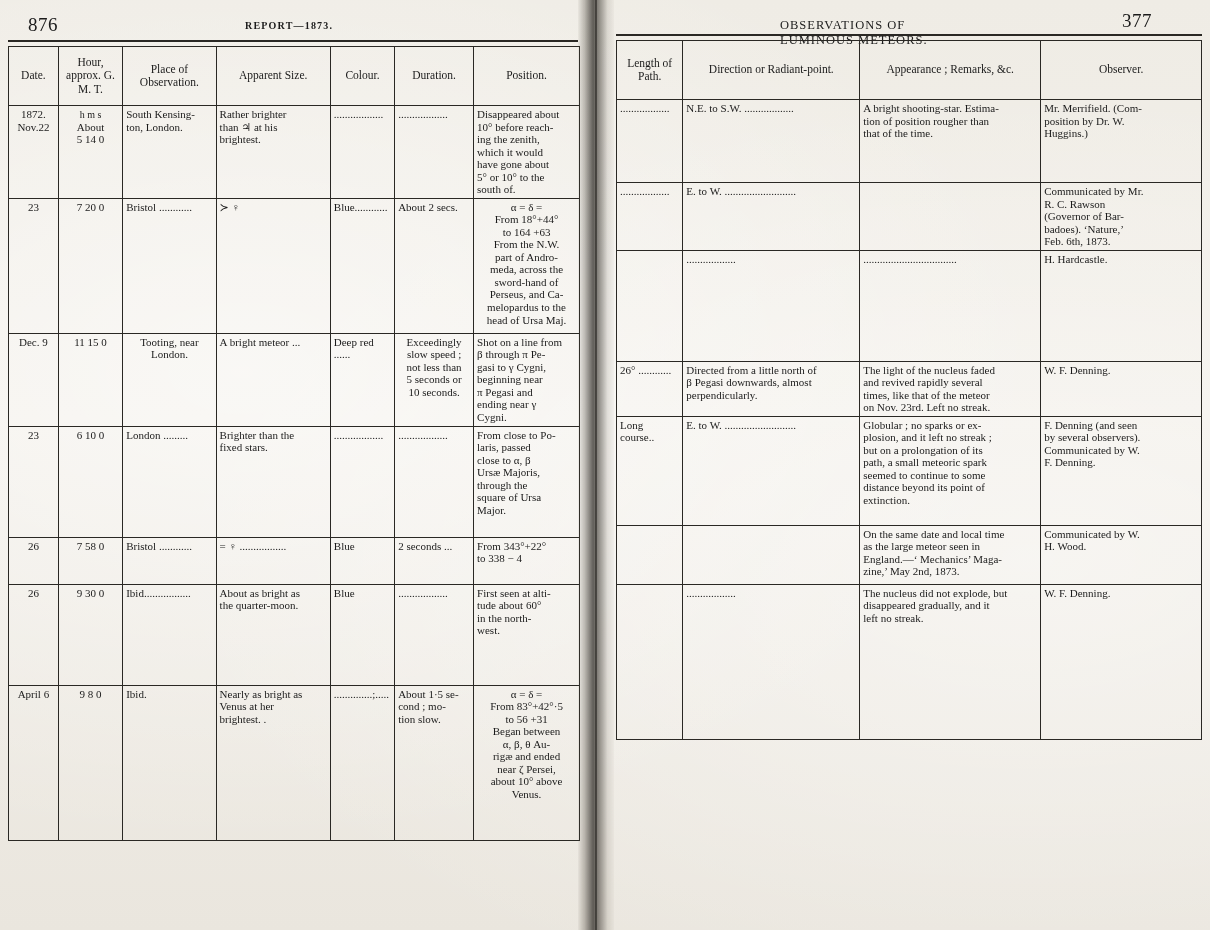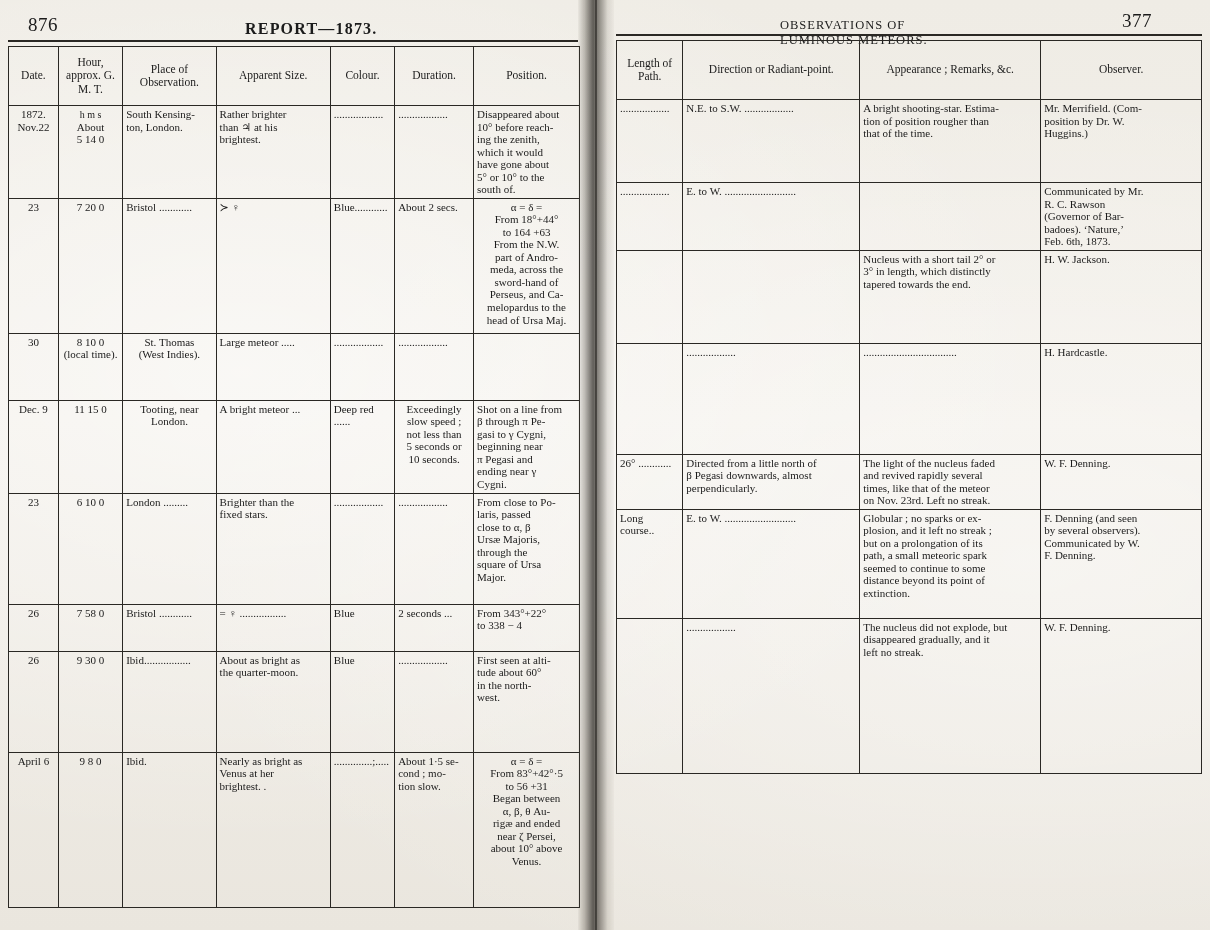--- a/index.html
+++ b/index.html
@@ -38,21 +38,21 @@
 
   .page{position:absolute;top:0;left:0;width:982px;height:930px;}
 
   
   .folio{
     position:absolute;font-size:19px;letter-spacing:0.5px;
   }
   .folio-left{left:28px;top:14px;}
   .folio-right{left:1122px;top:10px;}
   .run-head-left{
-    position:absolute;left:245px;top:20px;font-size:16px;letter-spacing:1.2px;
+    position:absolute;left:245px;top:20px;font-size:10px;letter-spacing:1.2px;
     font-variant:small-caps;font-weight:600;
   }
   .run-head-right{
     position:absolute;left:780px;top:18px;font-size:12.5px;letter-spacing:1px;
     font-variant:small-caps;
   }
 
   
   .rule{position:absolute;background:#2a2824;}
   .rule-top-left{left:8px;top:40px;width:570px;height:2px;}
@@ -159,31 +159,20 @@
         <td class="c" style="white-space: pre-line;">α =      δ =
 From   18°+44°
 to 164 +63
     From the N.W.
 part of Andro-
 meda, across the
 sword-hand   of
 Perseus, and Ca-
 melopardus to the
 head of Ursa Maj.</td>
-      </tr>
-      <tr>
-        <td class="c" style="height:62px;">30</td>
-        <td class="c nowrap" style="white-space: pre-line;">8 10  0
-(local time).</td>
-        <td class="c" style="white-space: pre-line;">St. Thomas
-(West Indies).</td>
-        <td>Large meteor .....</td>
-        <td class="leader">..................</td>
-        <td class="leader">..................</td>
-        <td></td>
       </tr>
       <tr>
         <td class="c" style="height:88px;">Dec. 9</td>
         <td class="c nowrap">11 15  0</td>
         <td class="c" style="white-space: pre-line;">Tooting, near
 London.</td>
         <td>A bright meteor ...</td>
         <td>Deep red ......</td>
         <td class="c" style="white-space: pre-line;">Exceedingly
 slow speed ;
@@ -295,28 +284,20 @@
         <td class="leader" style="height:62px;">..................</td>
         <td class="leader">E. to W. ..........................</td>
         <td></td>
         <td style="white-space: pre-line;">Communicated by Mr.
 R. C.  Rawson
 (Governor of Bar-
 badoes).  ‘Nature,’
 Feb. 6th, 1873.</td>
       </tr>
       <tr>
-        <td style="height:88px;"></td>
-        <td></td>
-        <td class="j" style="white-space: pre-line;">Nucleus with a short tail 2° or
-3° in length, which distinctly
-tapered towards the end.</td>
-        <td>H. W. Jackson.</td>
-      </tr>
-      <tr>
         <td style="height:106px;"></td>
         <td class="leader">..................</td>
         <td class="leader">..................................</td>
         <td>H. Hardcastle.</td>
       </tr>
       <tr>
         <td class="leader" style="height:48px;">26° ............</td>
         <td class="j" style="white-space: pre-line;">Directed from a little north of
 β Pegasi downwards, almost
 perpendicularly.</td>
@@ -335,20 +316,30 @@
 path, a small meteoric spark
 seemed to continue to some
 distance beyond its point of
 extinction.</td>
         <td class="j" style="white-space: pre-line;">F.  Denning  (and seen
 by several observers).
 Communicated by W.
 F. Denning.</td>
       </tr>
       <tr>
+        <td style="height:54px;"></td>
+        <td></td>
+        <td class="j" style="white-space: pre-line;">On the same date and local time
+as the large meteor seen in
+England.—‘ Mechanics’ Maga-
+zine,’ May 2nd, 1873.</td>
+        <td class="j" style="white-space: pre-line;">Communicated  by  W.
+H. Wood.</td>
+      </tr>
+      <tr>
         <td style="height:150px;"></td>
         <td class="leader">..................</td>
         <td class="j" style="white-space: pre-line;">The nucleus did not explode, but
 disappeared gradually, and it
 left no streak.</td>
         <td>W. F. Denning.</td>
       </tr>
     </tbody>
   </table>
 

